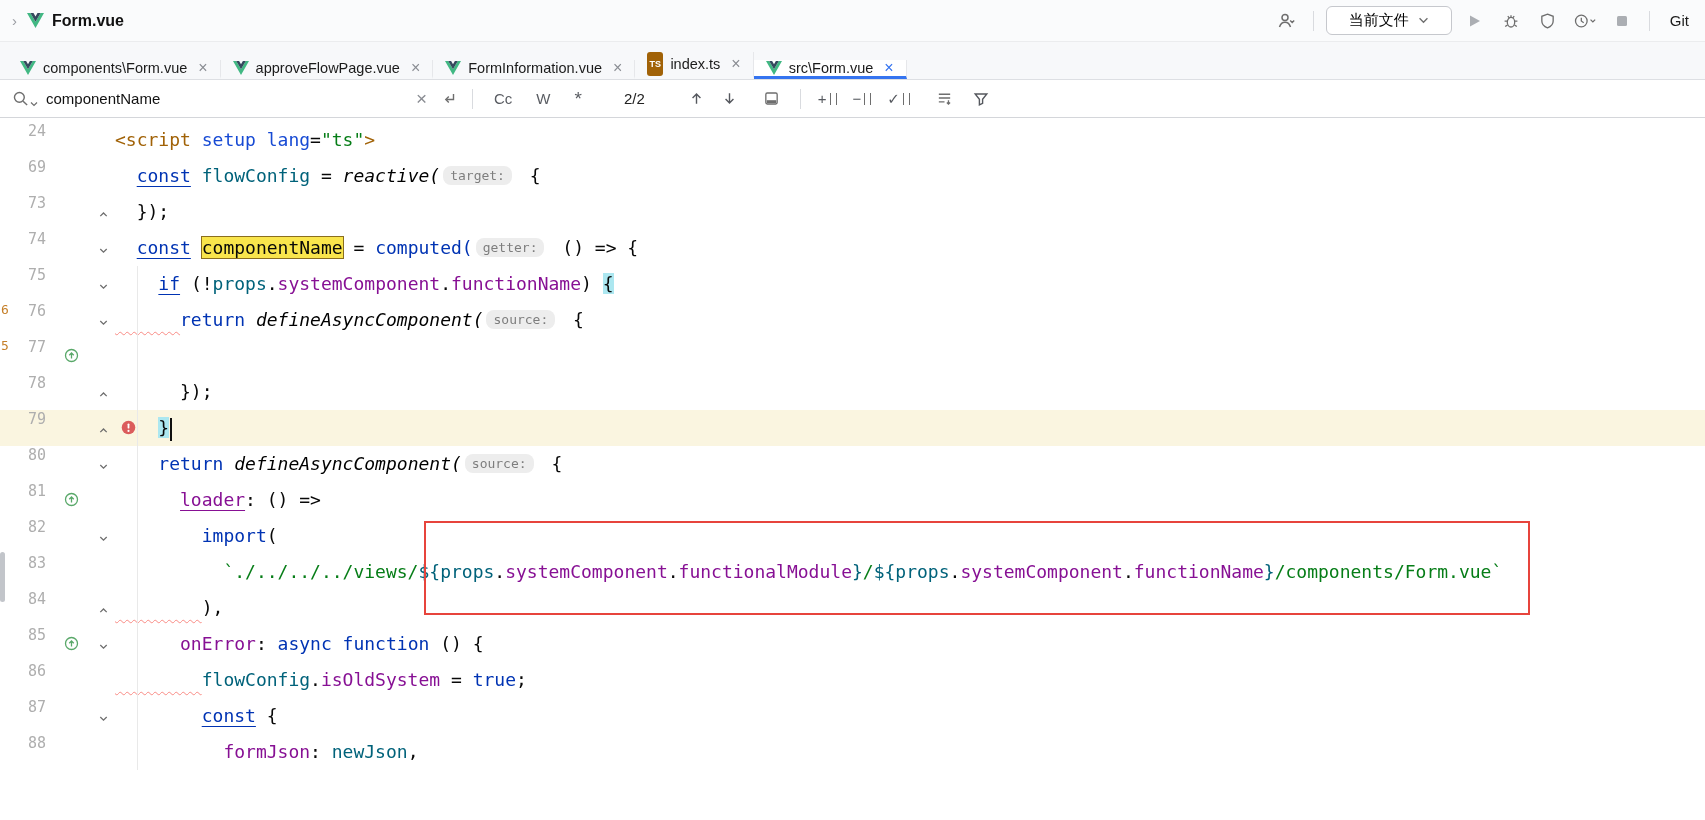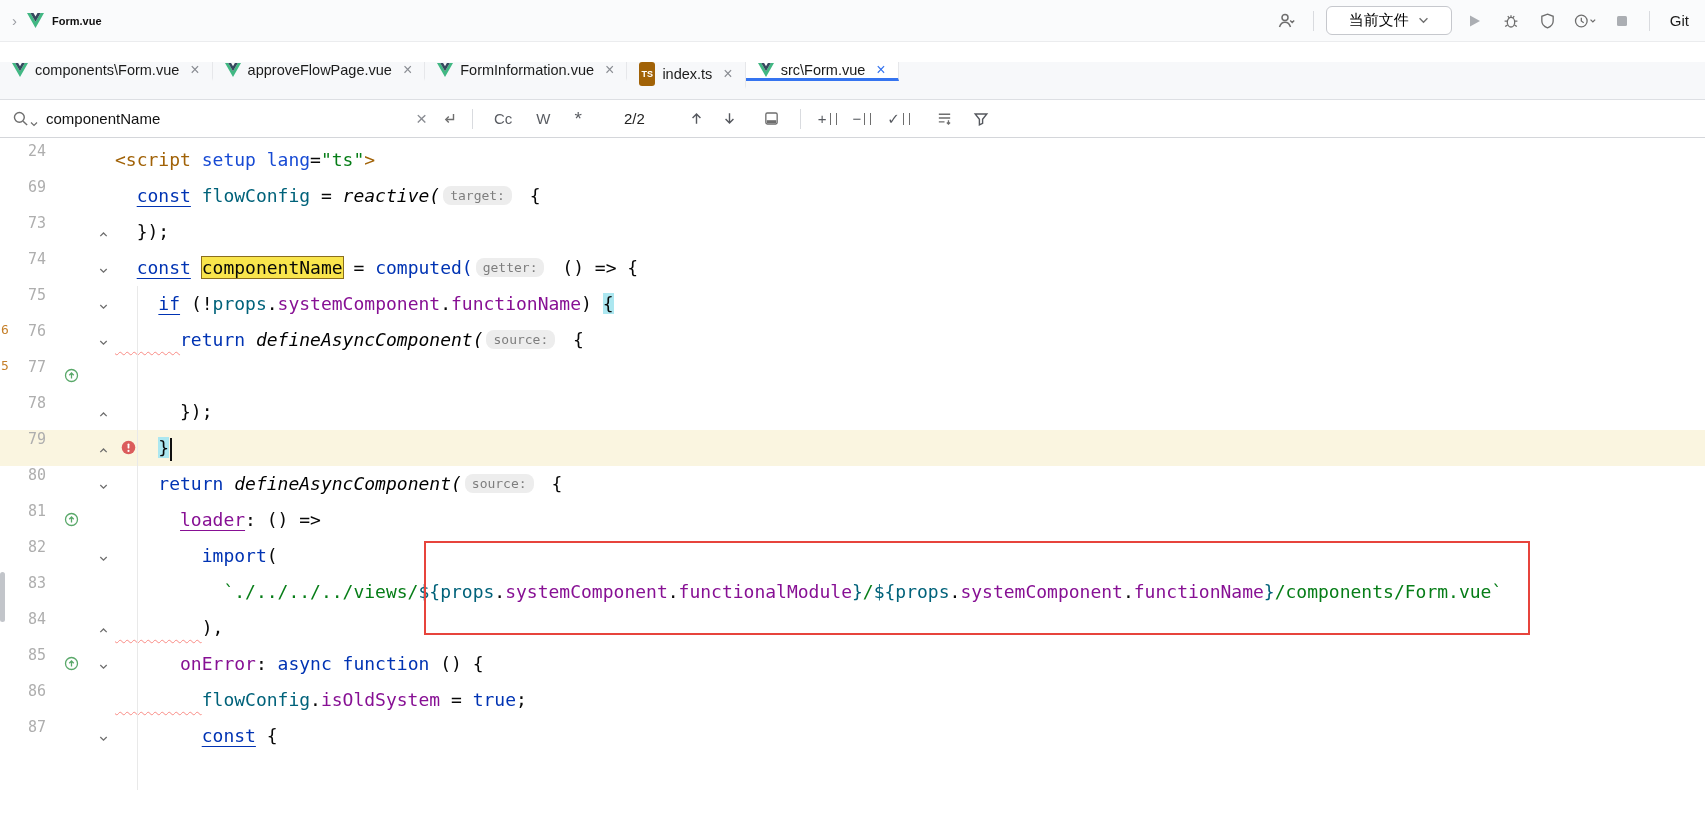--- a/index.html
+++ b/index.html
@@ -7,32 +7,32 @@
   .app {
     position:relative; width:1705px; height:820px; overflow:hidden;
     font-family:"Liberation Sans","DejaVu Sans",sans-serif; color:#1b1b1b; background:#fff;
   }
 
   
   .titlebar { height:42px; background:#FAFBFC; border-bottom:1px solid #EBECEE;
               display:flex; align-items:center; padding:0 10px; }
   .tb-left { display:flex; align-items:center; gap:8px; }
   .tb-chevron { color:#9A9DA3; font-size:15px; padding:0 2px; }
-  .tb-title { font-size:11px; font-weight:700; color:#111; }
+  .tb-title { font-size:16px; font-weight:700; color:#111; }
   .tb-right { margin-left:auto; display:flex; align-items:center; gap:7px; }
   .tb-btn { width:30px; height:28px; display:flex; align-items:center; justify-content:center;
             border-radius:4px; cursor:default; }
   .vsep { width:1px; height:20px; background:#D9DBDF; margin:0 5px; }
   .cfg-btn { display:flex; align-items:center; gap:9px; padding:4px 22px;
              border:1px solid #C6C8CD; border-radius:6px; font-size:15px; background:#fff; }
   .git-label { font-size:15px; color:#1b1b1b; margin:0 6px 0 8px; }
 
   
   .tabbar { height:38px; background:#F7F8FA; border-bottom:1px solid #DDDFE3;
-            display:flex; align-items:flex-start; padding-left:0;margin-top:20px; }
+            display:flex; align-items:flex-end; padding-left:8px; }
   .tab { display:flex; align-items:center; gap:7px; padding:0 10px 0 12px;
          border-right:1px solid #E6E7EA; border-bottom:3px solid transparent;
          font-size:14.5px; color:#1b1b1b; white-space:nowrap; }
   .tab.active { background:#fff; border-bottom-color:#3574F0; }
   .tab-close { color:#8A8D93; font-size:16px; line-height:1; padding:0 2px; margin-left:2px; }
   .tab.active .tab-close { color:#3574F0; }
   .ts-box { width:16px; height:24px; border-radius:3px; background:#a16207; color:#fff;
             font-size:9px; font-weight:700; display:flex; align-items:center; justify-content:center; }
 
   
@@ -382,19 +382,23 @@
           <span class="lnum">86</span>
           <pre class="code"><span class="tk-d tk-wv">        </span><span class="tk-v">flowConfig</span><span class="tk-d">.</span><span class="tk-p">isOldSystem</span><span class="tk-d"> = </span><span class="tk-k">true</span><span class="tk-d">;</span></pre>
         </div>
         <div class="row">
           <span class="lnum">87</span>
           <span class="gfold"><svg width="11" height="11" viewBox="0 0 12 12" fill="none">
               <path d="M2.5 4.3 6 7.8l3.5-3.5" stroke="#6E6E6E" stroke-width="1.4"></path>
             </svg></span>
           <pre class="code"><span class="tk-d">        </span><span class="tk-k tk-u">const</span><span class="tk-d"> {</span></pre>
         </div>
+        <div class="row">
+          <span class="lnum">88</span>
+          <pre class="code"><span class="tk-d">          </span><span class="tk-p">formJson</span><span class="tk-d">: </span><span class="tk-v">newJson</span><span class="tk-d">,</span></pre>
+        </div>
       </div>
     <div class="indent-guide"></div>
     <div class="red-box" id="red-box" style="border-color: rgb(231, 68, 60);"></div>
     <div class="scroll-thumb"></div>
   </div>
 
 </div>
 
 </body></html>

